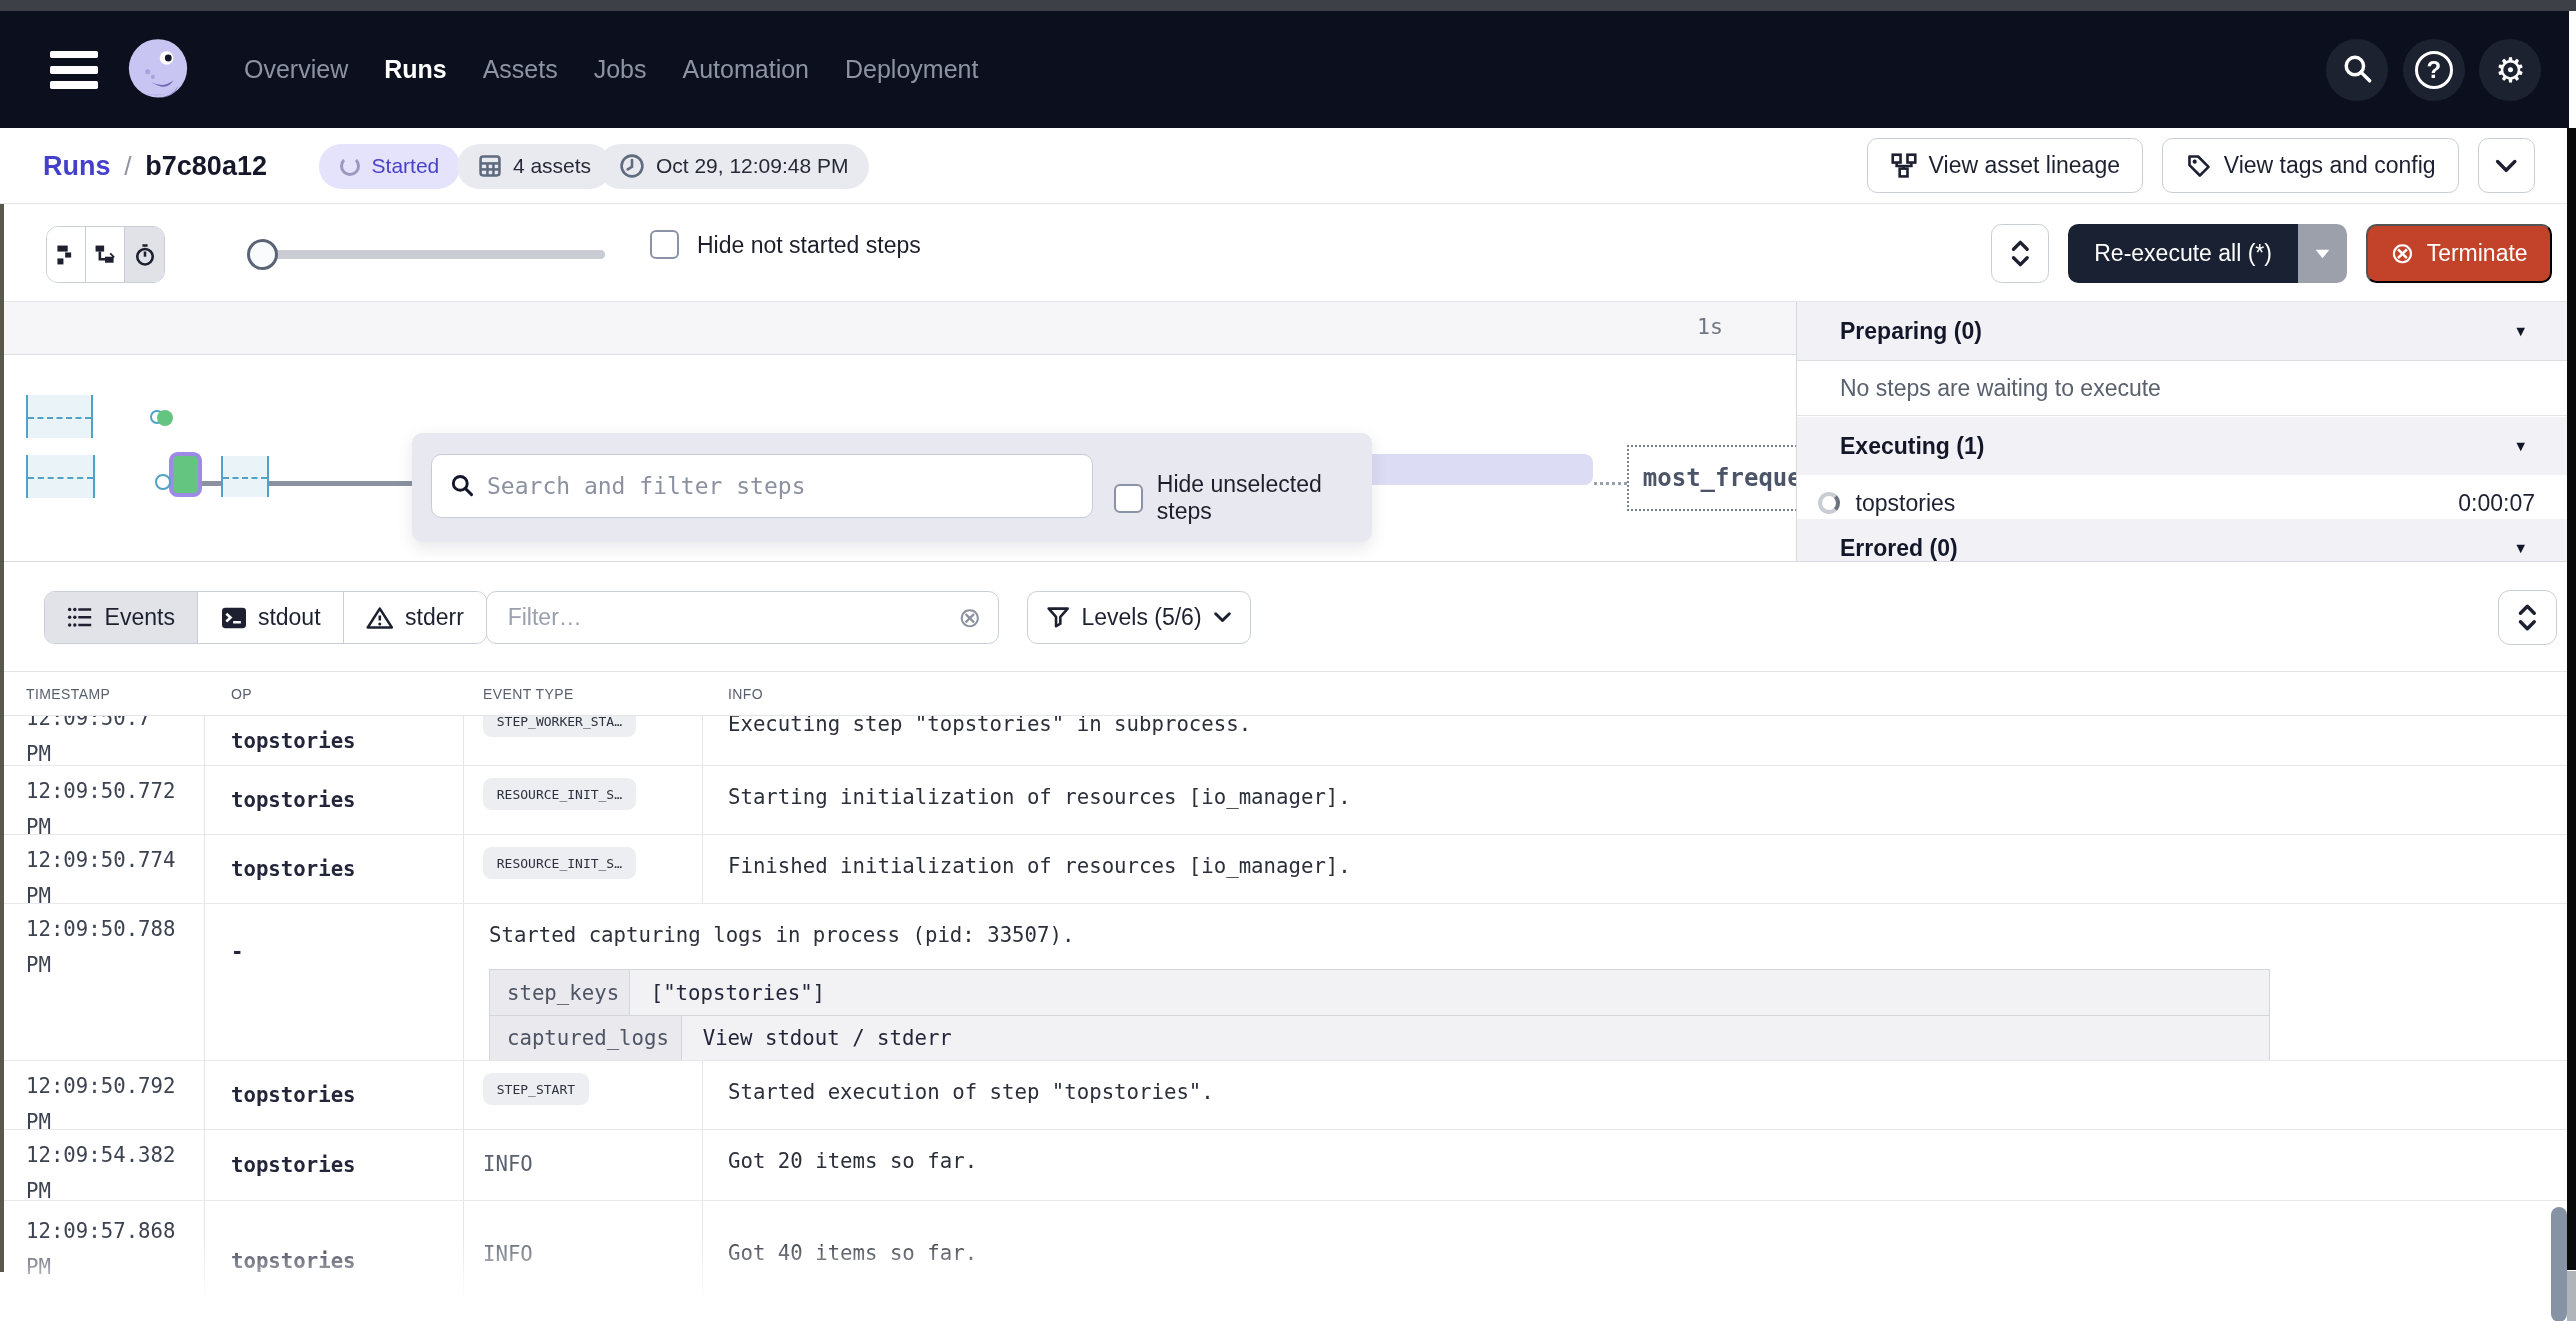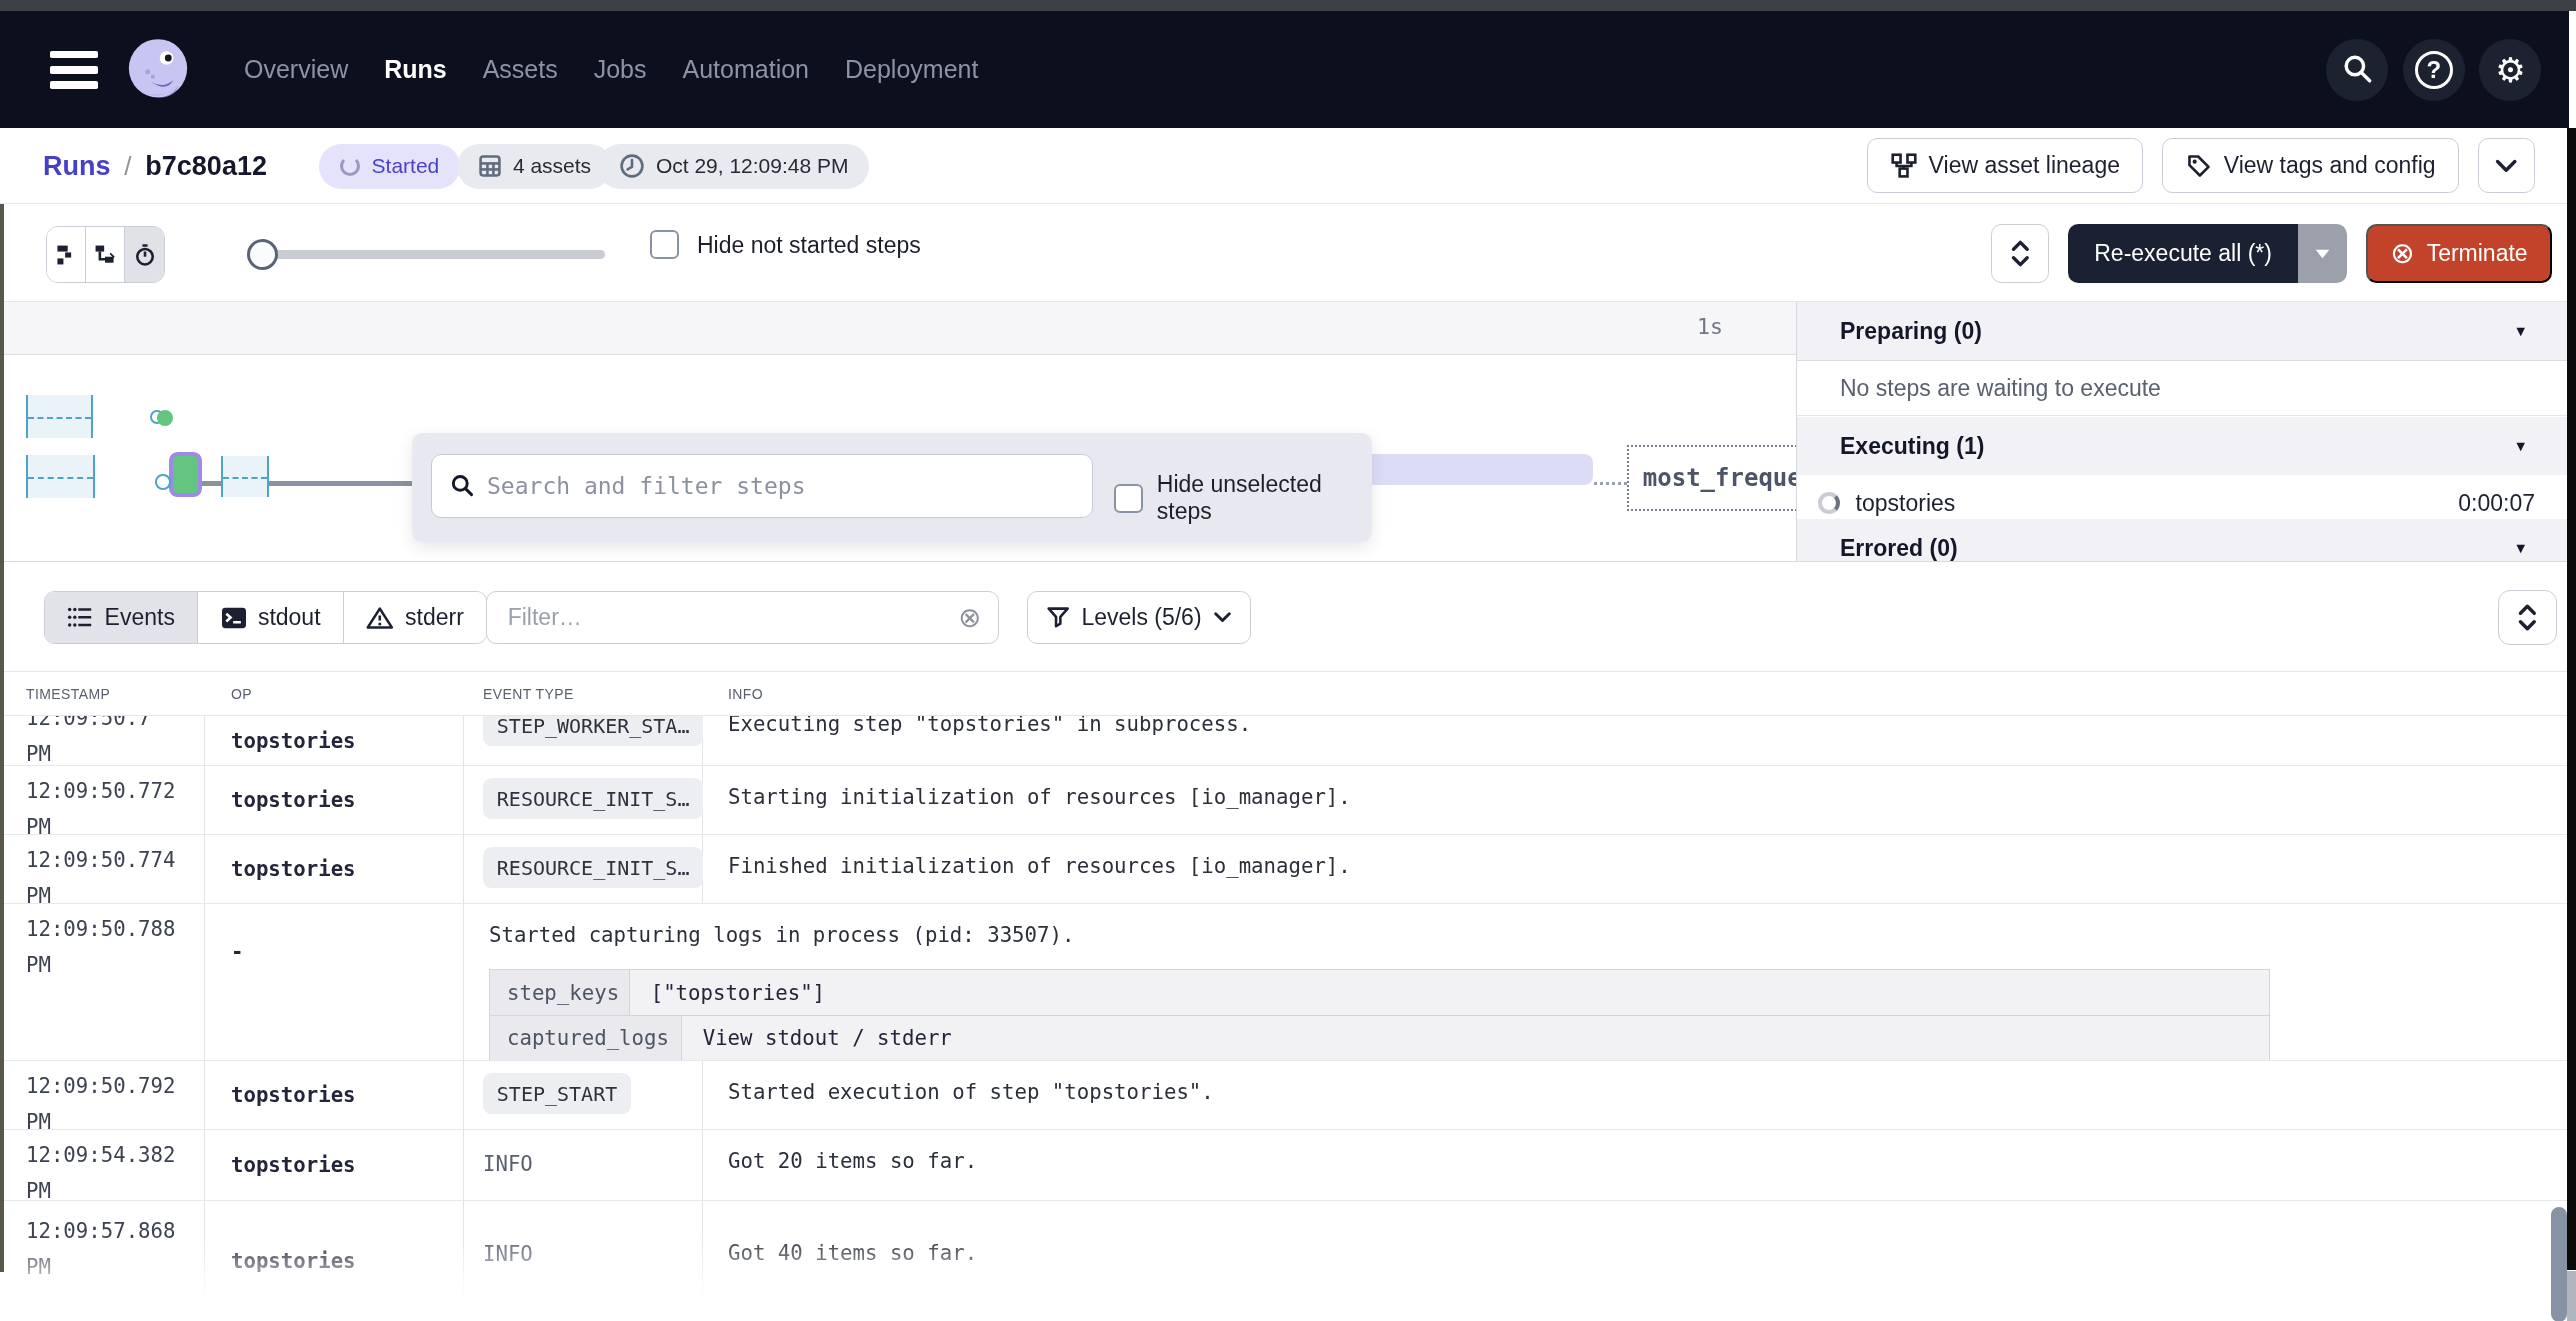--- a/index.html
+++ b/index.html
@@ -110,21 +110,21 @@
   .col-ts { width:205px; padding-left:26px; flex:0 0 auto; }
   .col-op { width:259px; padding-left:26px; flex:0 0 auto; }
   .col-et { width:239px; padding-left:19px; flex:0 0 auto; }
   .col-in { flex:1; padding-left:25px; }
   .erow { display:flex; border-bottom:1.7px solid #e6e8ec; position:relative; overflow:hidden; }
   .erow .cell { border-right:1.7px solid #e3e5e9; }
   .erow .cell:last-child { border-right:none; }
   .ts { font-size:20.7px; color:#3c4250; line-height:36px; padding-top:6.9px; }
   .opname { font-size:20.7px; font-weight:700; color:#23263a; }
   .opwrap { display:flex; align-items:center; }
-  .badge { display:inline-block; background:#eceef2; border-radius:8.6px; padding:8.6px 13.8px; font-size:20px; color:#2e323e; margin-top:12px; }
+  .badge { display:inline-block; background:#eceef2; border-radius:8.6px; padding:8.6px 13.8px; font-size:13px; color:#2e323e; margin-top:12px; }
   .etplain { font-size:20.7px; color:#59606e; }
   .info { font-size:20.7px; color:#2b2f3a; padding-top:19px; }
   .r-clip .inner { position:relative; top:-23px; }
   .metatable { margin:22.4px 0 0 0; width:1781px; border:0.9px solid #d2d5da; }
   .metarow { display:flex; border-bottom:0.9px solid #d2d5da; }
   .metarow:last-child { border-bottom:none; }
   .mk { background:#e9e9ee; color:#4d5464; font-size:20.7px; padding:10.3px 17px; border-right:0.9px solid #d2d5da; flex:0 0 auto; }
   .mv { background:#f2f2f5; color:#23263a; font-size:20.7px; padding:10.3px 20.7px; flex:1; }
   .fadeout { position:absolute; left:0; bottom:0; width:2576px; height:86px; background:linear-gradient(to bottom, rgba(255,255,255,0), #ffffff 75%); pointer-events:none; }
 

